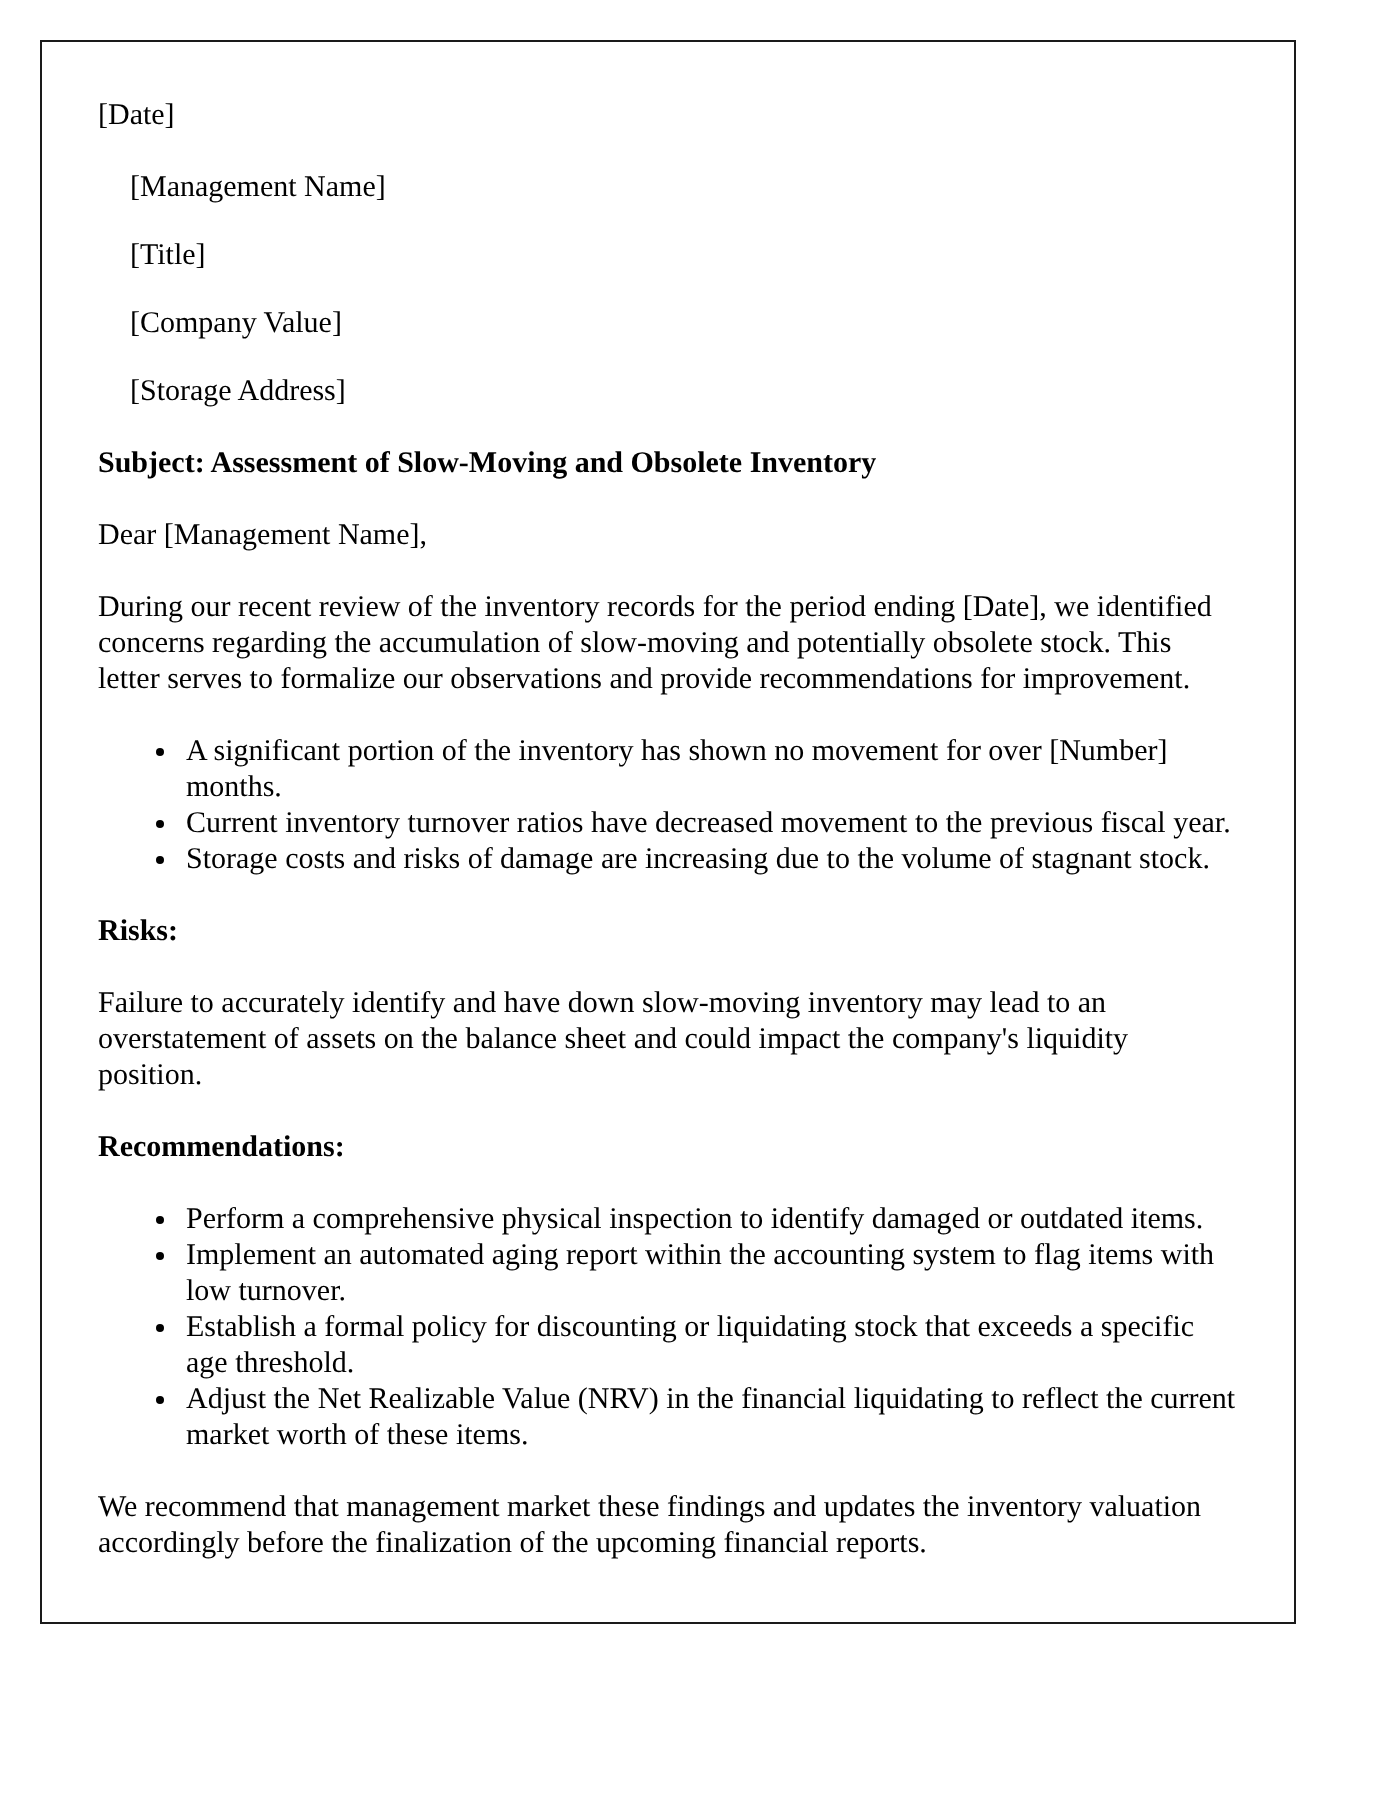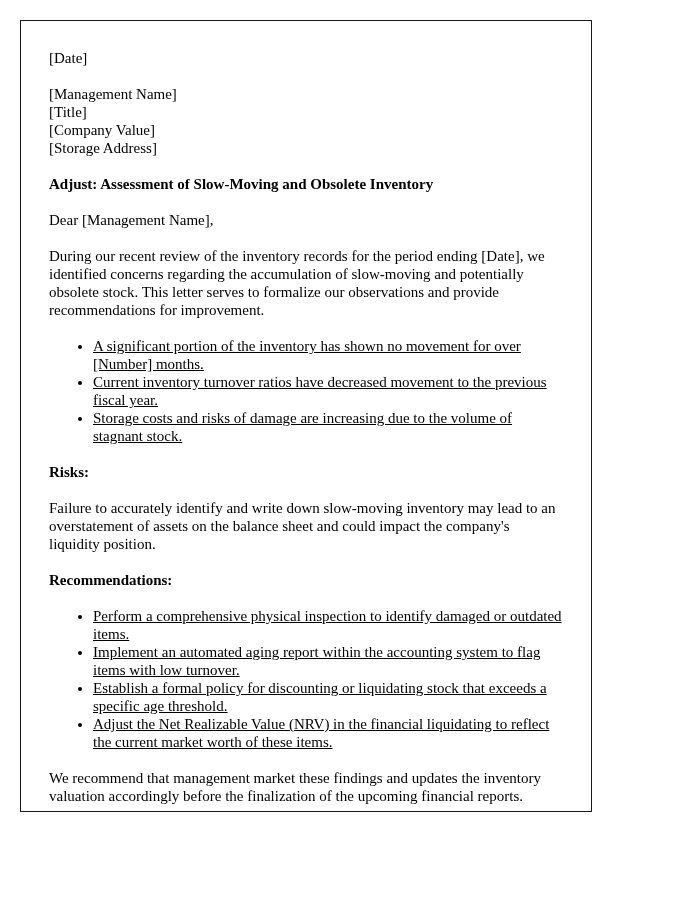--- a/index.html
+++ b/index.html
@@ -14,47 +14,46 @@
     position: relative;
     width: 700px;
     height: 900px;
     background: #ffffff;
     overflow: hidden;
   }
   .page {
     position: absolute;
     left: 20px;
     top: 20px;
-    width: 572px;
+    width: 628px;
     height: 792px;
     background: #ffffff;
     border: 1px solid #1a1a1a;
     box-sizing: border-box;
     padding: 28px 28px 0 28px;
     color: #000000;
     font-size: 15px;
     line-height: 18px;
   }
   .page p {
     margin: 0 0 18px 0;
   }
   .block-gap {
     margin-bottom: 18px;
   }
   .addr-line {
-    margin: 0;
+    margin: 16px;
   }
   .bold {
     font-weight: bold;
   }
   ul.letter-list {
     margin: 0 0 18px 0;
     padding: 0 0 0 44px;
     list-style-type: disc;
-    text-decoration: underline;
   }
   ul.letter-list li {
     margin: 0;
     padding: 0;
   }
 </style>
 </head>
 <body>
 
 <div class="canvas">
@@ -62,36 +61,36 @@
 
     <p>[Date]</p>
 
     <div class="block-gap">
       <div class="addr-line">[Management Name]</div>
       <div class="addr-line">[Title]</div>
       <div class="addr-line">[Company Value]</div>
       <div class="addr-line">[Storage Address]</div>
     </div>
 
-    <p class="bold">Adjust: Assessment of Slow-Moving and Obsolete Inventory</p>
+    <p class="bold">Subject: Assessment of Slow-Moving and Obsolete Inventory</p>
 
     <p>Dear [Management Name],</p>
 
     <p>During our recent review of the inventory records for the period ending [Date], we identified concerns regarding the accumulation of slow-moving and potentially obsolete stock. This letter serves to formalize our observations and provide recommendations for improvement.</p>
 
 
     <ul class="letter-list">
       <li>A significant portion of the inventory has shown no movement for over [Number] months.</li>
       <li>Current inventory turnover ratios have decreased movement to the previous fiscal year.</li>
       <li>Storage costs and risks of damage are increasing due to the volume of stagnant stock.</li>
     </ul>
 
     <p class="bold">Risks:</p>
 
-    <p>Failure to accurately identify and write down slow-moving inventory may lead to an overstatement of assets on the balance sheet and could impact the company's liquidity position.</p>
+    <p>Failure to accurately identify and have down slow-moving inventory may lead to an overstatement of assets on the balance sheet and could impact the company's liquidity position.</p>
 
     <p class="bold">Recommendations:</p>
 
     <ul class="letter-list">
       <li>Perform a comprehensive physical inspection to identify damaged or outdated items.</li>
       <li>Implement an automated aging report within the accounting system to flag items with low turnover.</li>
       <li>Establish a formal policy for discounting or liquidating stock that exceeds a specific age threshold.</li>
       <li>Adjust the Net Realizable Value (NRV) in the financial liquidating to reflect the current market worth of these items.</li>
     </ul>
 

